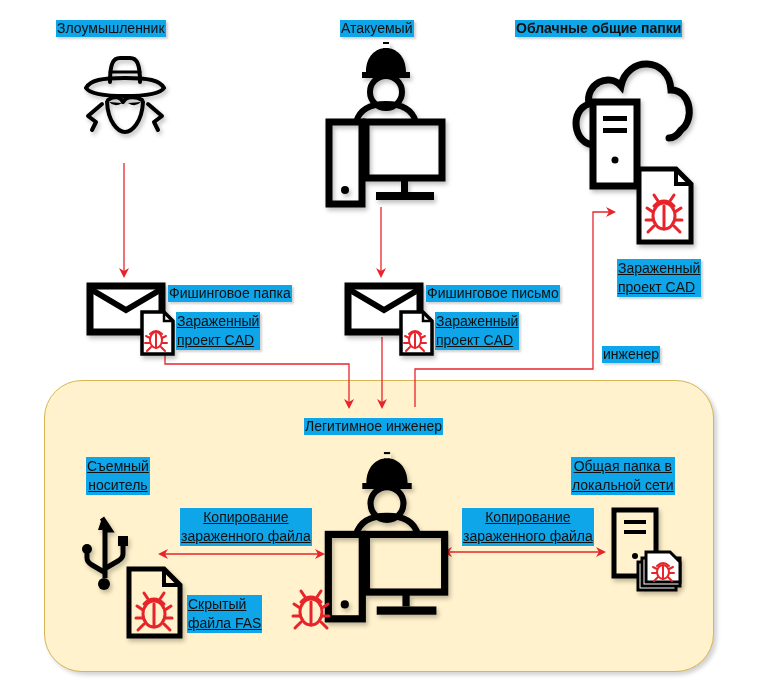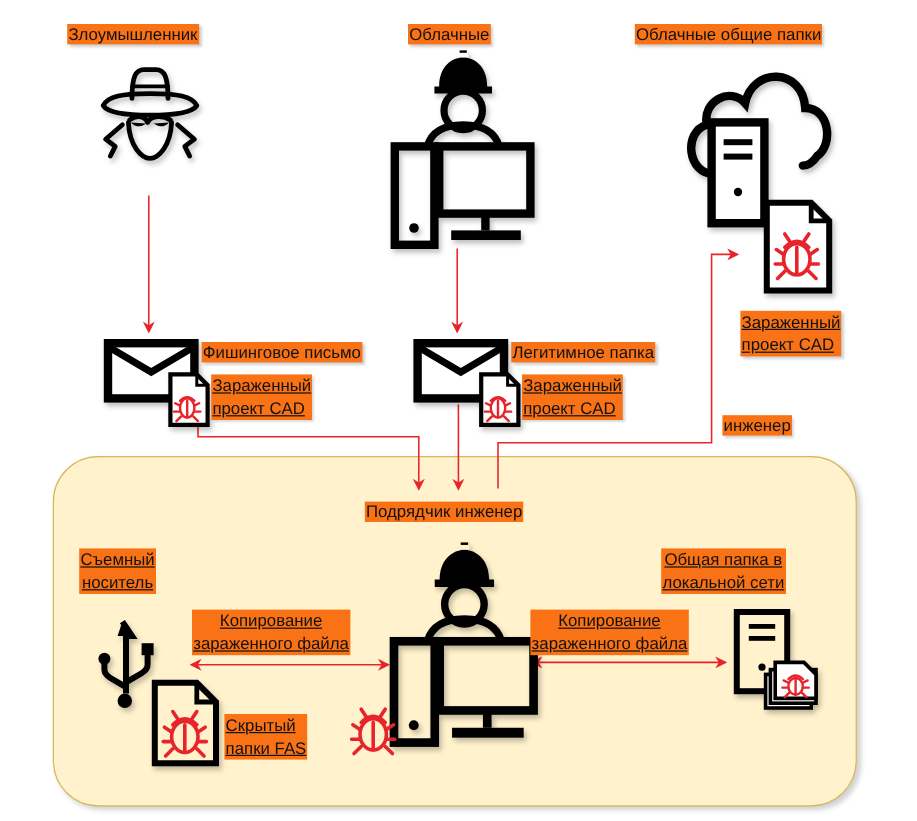--- a/index.html
+++ b/index.html
@@ -1,20 +1,20 @@
 <!DOCTYPE html>
 <html><head>
 <meta charset="utf-8">
 <style>
   html, body { margin:0; padding:0; background:#ffffff; }
   body { width:764px; height:684px; position:relative; overflow:hidden;
          font-family:"Liberation Sans", sans-serif; font-size:14px; color:#111; }
-  .lbl { position:absolute; background:#f97316; line-height:17px; white-space:nowrap;
+  .lbl { position:absolute; background:#0ea5e9; line-height:17px; white-space:nowrap;
          box-shadow:2px 2px 2px rgba(0,0,0,0.18); padding:0 1px; }
-  .lbl.c { text-align:center; }
+  .lbl.c { text-align:center;margin-left:20px; }
   .lbl.plain { box-shadow:none; }
   #group { position:absolute; left:44px; top:380px; width:668px; height:290px;
            background:#fff2cc; border:1.5px solid #d6b656; border-radius:38px;
            box-shadow:3px 3px 4px rgba(0,0,0,0.18); }
   svg { position:absolute; overflow:visible; }
   .ico { filter: drop-shadow(2px 3px 2px rgba(0,0,0,0.25)); }
 </style>
 </head>
 <body>
 
@@ -49,36 +49,36 @@
     <path d="M30,22 L60,22" stroke-width="3"></path>
     <path d="M6,38 C10,30 22,28 45,28 C68,28 80,30 84,38 C80,44 66,46 45,46 C24,46 10,44 6,38 Z"></path>
     <path d="M28,50 C33,46 40,46 43,52 C46,46 56,46 62,50"></path>
     <path d="M27,52 C28,72 38,82 45,82 C52,82 62,72 63,52"></path>
     <path d="M22,54 L8,66 L16,72 L12,80"></path>
     <path d="M68,54 L82,66 L74,72 L78,80"></path>
   </g>
   <path d="M29,52 Q35,58 42,53 Z M48,53 Q55,58 61,52 Z" fill="#000"></path>
 </svg>
 
-<div class="lbl" style="left:340px;top:20px;">Облачные</div>
+<div class="lbl" style="left:340px;top:20px;">Атакуемый</div>
 <svg class="ico" width="120" height="170" style="left:326px;top:40px;" viewBox="0 0 120 170">
   <path d="M40,32 C40,16 50,8 60,8 C70,8 80,16 80,32 L84,32 L84,38 L36,38 L36,32 Z" fill="#000"></path>
   <rect x="57" y="2" width="6" height="16" fill="#000"></rect>
   <rect x="56" y="4" width="8" height="4" fill="#fff"></rect>
   <circle cx="60" cy="52" r="16" fill="none" stroke="#000" stroke-width="6"></circle>
   <path d="M30,82 C34,68 46,64 60,64 C74,64 86,68 90,82" fill="none" stroke="#000" stroke-width="6"></path>
   <rect x="3" y="82" width="33" height="82" fill="none" stroke="#000" stroke-width="7"></rect>
   <circle cx="19" cy="150" r="4" fill="#000"></circle>
   <rect x="40" y="82" width="76" height="56" fill="none" stroke="#000" stroke-width="7"></rect>
   <rect x="75" y="138" width="7" height="14" fill="#000"></rect>
   <rect x="50" y="152" width="58" height="8" fill="#000"></rect>
   <rect x="0" y="0" width="0" height="0"></rect>
 </svg>
 
-<div class="lbl" style="left:529px;top:20px;">Облачные общие папки</div>
+<div class="lbl" style="left:515px;top:20px;font-weight:bold;">Облачные общие папки</div>
 <svg class="ico" width="130" height="140" style="left:565px;top:50px;" viewBox="0 0 130 140">
   <path d="M30,95 C8,95 4,60 24,54 C20,34 44,22 56,36 C62,6 104,6 106,40 C126,40 130,70 116,80 C112,86 108,88 104,88" fill="none" stroke="#000" stroke-width="7" stroke-linecap="round"></path>
   <rect x="28" y="52" width="44" height="84" fill="#fff" stroke="#000" stroke-width="7"></rect>
   <rect x="38" y="66" width="24" height="5" fill="#000"></rect>
   <rect x="38" y="78" width="24" height="5" fill="#000"></rect>
   <circle cx="50" cy="110" r="3.5" fill="#000"></circle>
 </svg>
 
 <svg class="ico" width="60" height="80" style="left:636px;top:166px;" viewBox="0 0 60 80">
   <path d="M3,3 L40,3 L55,18 L55,76 L3,76 Z" fill="#fff" stroke="#000" stroke-width="5" stroke-linejoin="miter"></path>
@@ -98,43 +98,43 @@
   <path d="M6,8 L40,28 L74,8" fill="none" stroke="#000" stroke-width="6"></path>
 </svg>
 <svg class="ico" width="36" height="46" style="left:140px;top:310px;" viewBox="0 0 36 46">
   <path d="M2,2 L24,2 L33,11 L33,44 L2,44 Z" fill="#fff" stroke="#000" stroke-width="3.5"></path>
   <path d="M24,2 L24,11 L33,11" fill="none" stroke="#000" stroke-width="2.5"></path>
   <g stroke="#e8242b" stroke-width="2" fill="none" stroke-linecap="round">
     <ellipse cx="16" cy="30" rx="6" ry="8"></ellipse>
       <path d="M10,24 Q16,18 22,24 M16,24 L16,38 M10,28 L6,26 M22,28 L26,26 M10,33 L5,33 M22,33 L27,33 M11,37 L7,41 M21,37 L25,41"></path>
   </g>
 </svg>
-<div class="lbl" style="left:168px;top:285px;">Фишинговое письмо</div>
+<div class="lbl" style="left:168px;top:285px;">Фишинговое папка</div>
 <div class="lbl nl" style="left:176px;top:312px;line-height:19px;">Зараженный
 проект CAD</div>
 
 <svg class="ico" width="80" height="56" style="left:344px;top:282px;" viewBox="0 0 80 56">
   <rect x="4" y="4" width="72" height="46" fill="#fff" stroke="#000" stroke-width="7"></rect>
   <path d="M6,8 L40,28 L74,8" fill="none" stroke="#000" stroke-width="6"></path>
 </svg>
 <svg class="ico" width="36" height="46" style="left:399px;top:310px;" viewBox="0 0 36 46">
   <path d="M2,2 L24,2 L33,11 L33,44 L2,44 Z" fill="#fff" stroke="#000" stroke-width="3.5"></path>
   <path d="M24,2 L24,11 L33,11" fill="none" stroke="#000" stroke-width="2.5"></path>
   <g stroke="#e8242b" stroke-width="2" fill="none" stroke-linecap="round">
     <ellipse cx="16" cy="30" rx="6" ry="8"></ellipse>
       <path d="M10,24 Q16,18 22,24 M16,24 L16,38 M10,28 L6,26 M22,28 L26,26 M10,33 L5,33 M22,33 L27,33 M11,37 L7,41 M21,37 L25,41"></path>
   </g>
 </svg>
-<div class="lbl" style="left:426px;top:285px;">Легитимное папка</div>
+<div class="lbl" style="left:426px;top:285px;">Фишинговое письмо</div>
 <div class="lbl nl" style="left:435px;top:312px;line-height:19px;">Зараженный
 проект CAD</div>
 
 <div class="lbl" style="left:602px;top:346px;">инженер</div>
 
-<div class="lbl plain" style="left:304px;top:418px;">Подрядчик инженер</div>
+<div class="lbl plain" style="left:304px;top:418px;">Легитимное инженер</div>
 
 <div class="lbl plain nl c" style="left:66px;top:457px;line-height:19px;">Съемный
 носитель</div>
 
 <svg class="ico" width="56" height="78" style="left:78px;top:516px;" viewBox="0 0 56 78">
   <path d="M24,2 L32,14 L27,14 L27,62" fill="none" stroke="#000" stroke-width="5"></path>
   <path d="M20,14 L24,2 L32,14 Z" fill="#000"></path>
   <circle cx="26" cy="68" r="6" fill="#000"></circle>
   <circle cx="9" cy="33" r="5" fill="#000"></circle>
   <path d="M9,33 L9,42 Q9,46 14,49 L26,56" fill="none" stroke="#000" stroke-width="5"></path>
@@ -144,21 +144,21 @@
 
 <svg class="ico" width="60" height="74" style="left:126px;top:566px;" viewBox="0 0 60 74">
   <path d="M3,3 L38,3 L54,19 L54,70 L3,70 Z" fill="#fff2cc" stroke="#000" stroke-width="5"></path>
   <path d="M38,3 L38,19 L54,19" fill="none" stroke="#000" stroke-width="4"></path>
   <g stroke="#e8242b" stroke-width="3" fill="none" stroke-linecap="round">
     <ellipse cx="28" cy="48" rx="11" ry="13"></ellipse>
     <path d="M18,38 Q28,28 38,38 M28,38 L28,61 M17,44 L11,40 M39,44 L45,40 M17,52 L10,52 M39,52 L46,52 M18,58 L12,64 M38,58 L44,64 M22,33 L18,27 M34,33 L38,27"></path>
   </g>
 </svg>
 <div class="lbl plain nl" style="left:187px;top:595px;line-height:19px;">Скрытый
-папки FAS</div>
+файла FAS</div>
 
 <div class="lbl plain nl c" style="left:160px;top:508px;line-height:19px;">Копирование
 зараженного файла</div>
 
 <svg class="ico" width="130" height="175" style="left:322px;top:450px;" viewBox="0 0 120 170">
   <path d="M40,32 C40,16 50,8 60,8 C70,8 80,16 80,32 L84,32 L84,38 L36,38 L36,32 Z" fill="#000"></path>
   <rect x="57" y="2" width="6" height="16" fill="#000"></rect>
   <rect x="56" y="4" width="8" height="4" fill="#fff2cc"></rect>
   <circle cx="60" cy="52" r="16" fill="none" stroke="#000" stroke-width="6"></circle>
   <path d="M30,82 C34,68 46,64 60,64 C74,64 86,68 90,82" fill="none" stroke="#000" stroke-width="6"></path>

